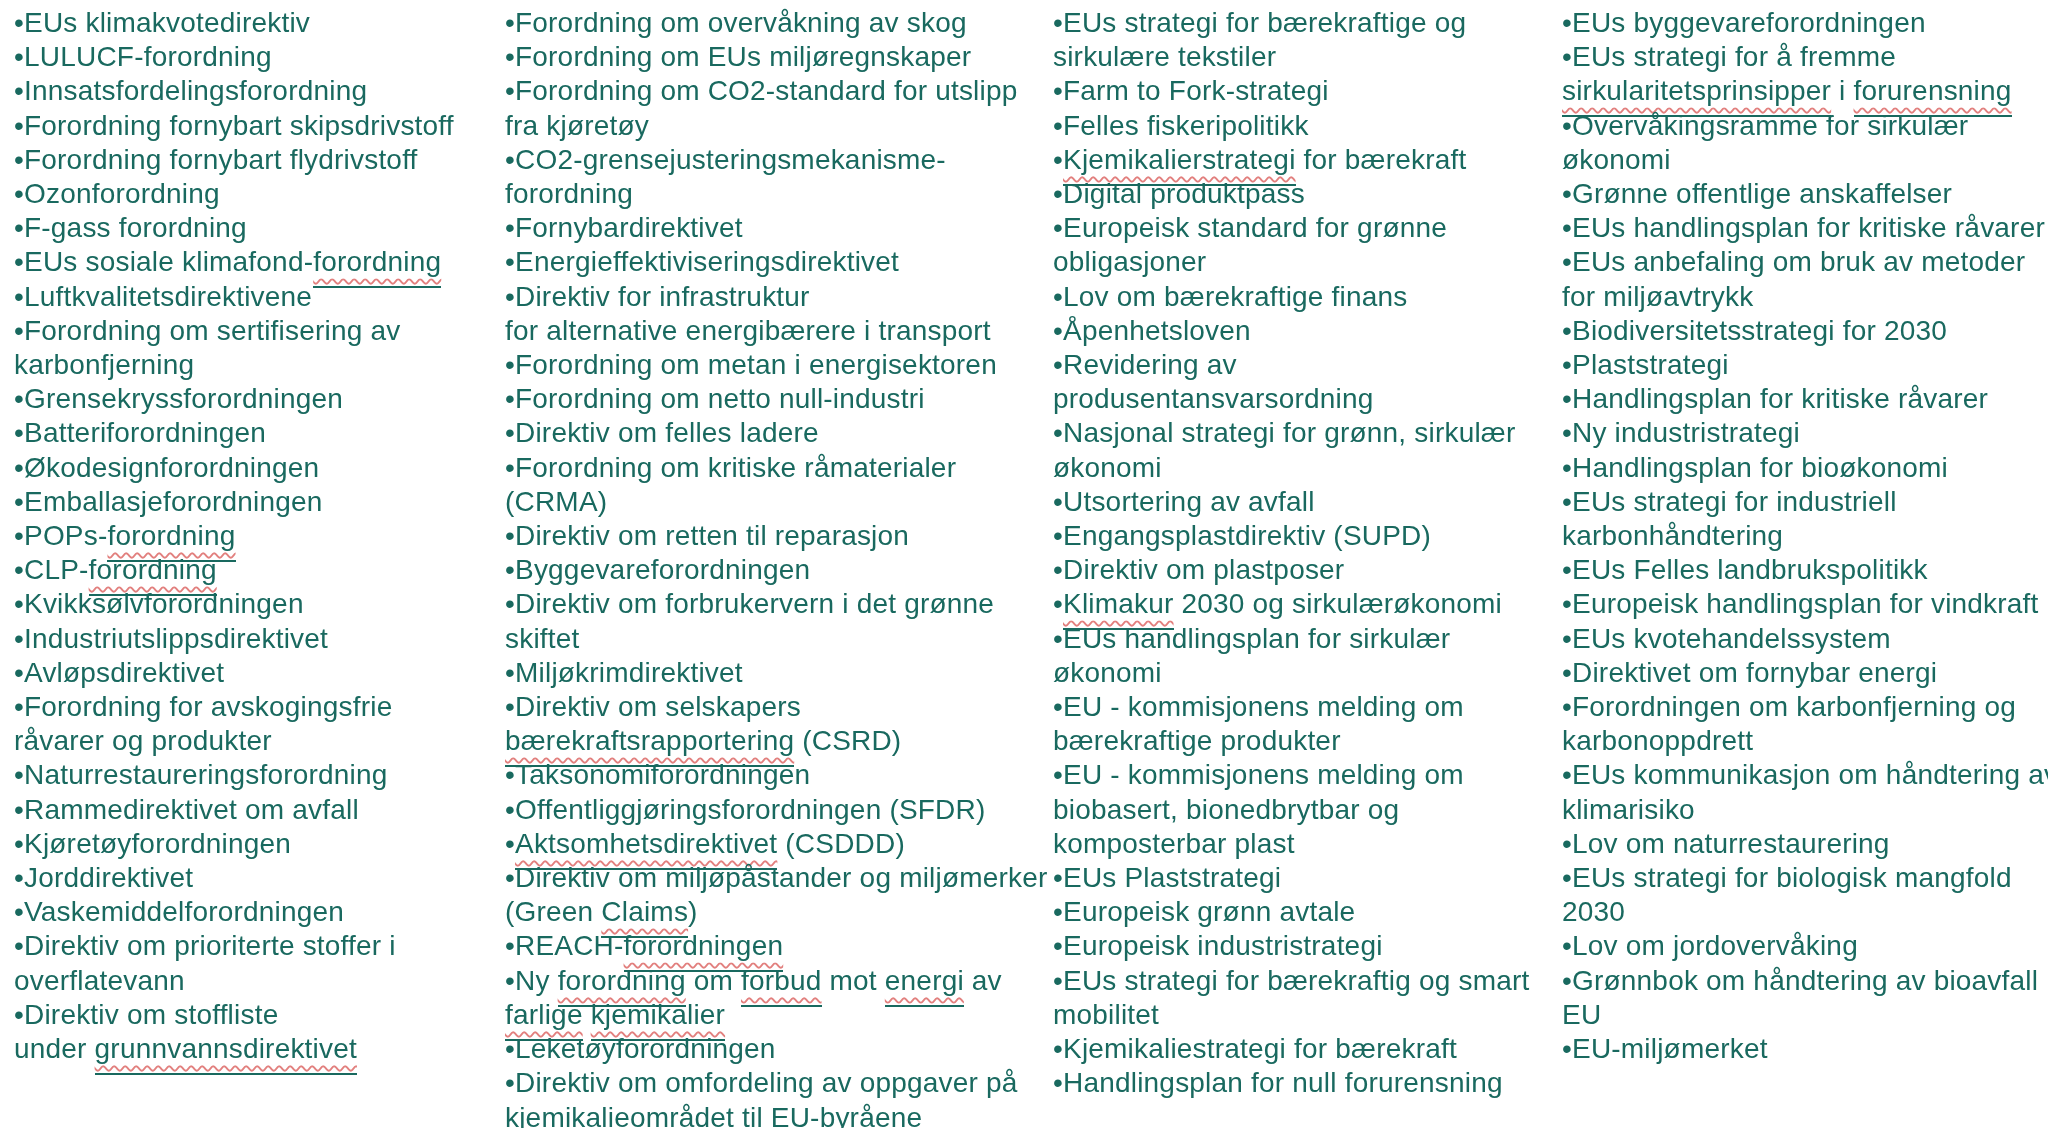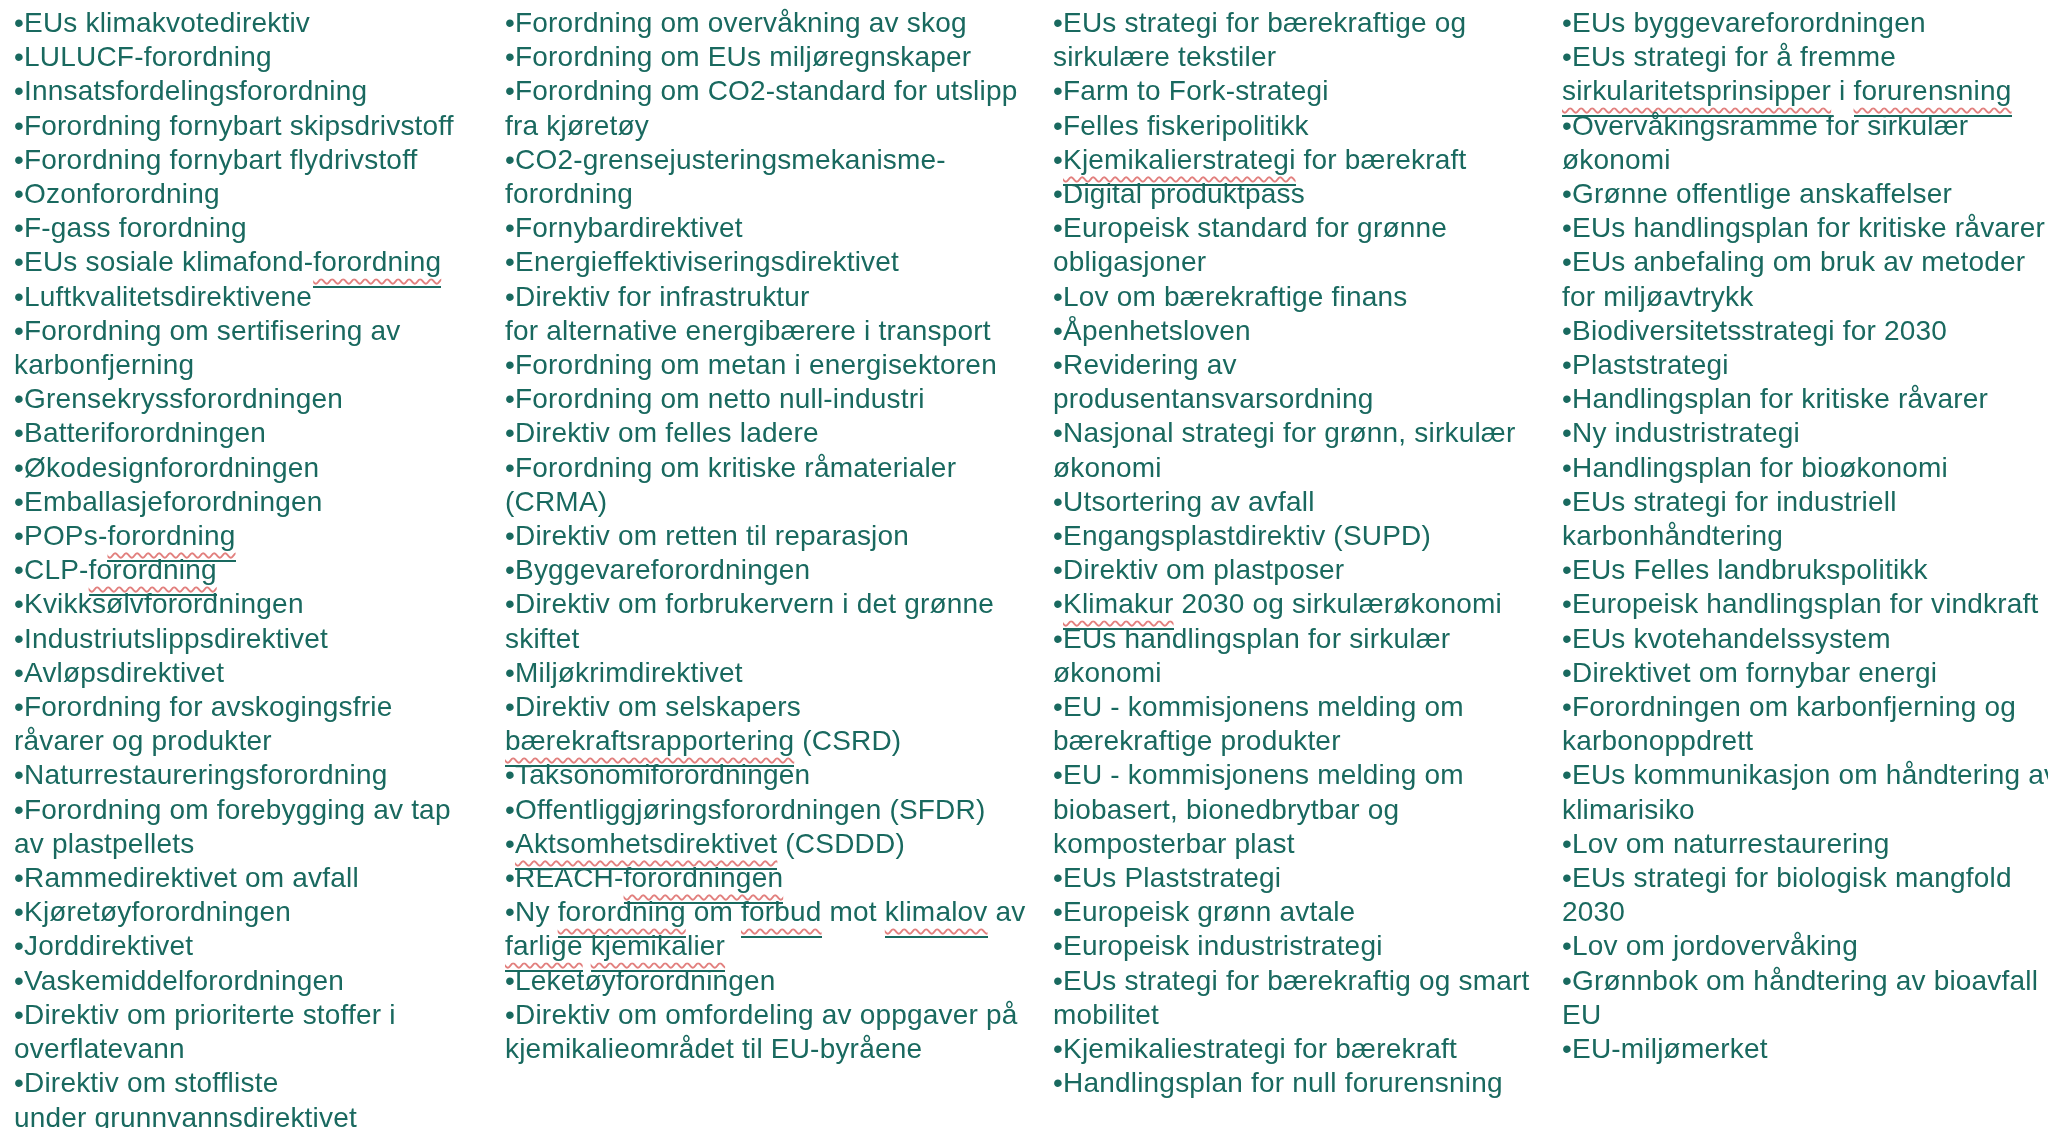--- a/index.html
+++ b/index.html
@@ -63,22 +63,20 @@
       <div class="item"><span class="bullet">•</span>Økodesignforordningen</div>
       <div class="item"><span class="bullet">•</span>Emballasjeforordningen</div>
       <div class="item"><span class="bullet">•</span>POPs-<span class="flagged">forordning</span></div>
       <div class="item"><span class="bullet">•</span>CLP-<span class="flagged">forordning</span></div>
       <div class="item"><span class="bullet">•</span>Kvikksølvforordningen</div>
       <div class="item"><span class="bullet">•</span>Industriutslippsdirektivet</div>
       <div class="item"><span class="bullet">•</span>Avløpsdirektivet</div>
       <div class="item"><span class="bullet">•</span>Forordning for avskogingsfrie
 råvarer og produkter</div>
       <div class="item"><span class="bullet">•</span>Naturrestaureringsforordning</div>
-      <div class="item"><span class="bullet">•</span>Forordning om forebygging av tap
-av plastpellets</div>
       <div class="item"><span class="bullet">•</span>Rammedirektivet om avfall</div>
       <div class="item"><span class="bullet">•</span>Kjøretøyforordningen</div>
       <div class="item"><span class="bullet">•</span>Jorddirektivet</div>
       <div class="item"><span class="bullet">•</span>Vaskemiddelforordningen</div>
       <div class="item"><span class="bullet">•</span>Direktiv om prioriterte stoffer i
 overflatevann</div>
       <div class="item"><span class="bullet">•</span>Direktiv om stoffliste
 under <span class="flagged">grunnvannsdirektivet</span></div>
     </div>
   <div class="col">
@@ -100,22 +98,24 @@
       <div class="item"><span class="bullet">•</span>Direktiv om retten til reparasjon</div>
       <div class="item"><span class="bullet">•</span>Byggevareforordningen</div>
       <div class="item"><span class="bullet">•</span>Direktiv om forbrukervern i det grønne
 skiftet</div>
       <div class="item"><span class="bullet">•</span>Miljøkrimdirektivet</div>
       <div class="item"><span class="bullet">•</span>Direktiv om selskapers
 <span class="flagged">bærekraftsrapportering</span> (CSRD)</div>
       <div class="item"><span class="bullet">•</span>Taksonomiforordningen</div>
       <div class="item"><span class="bullet">•</span>Offentliggjøringsforordningen (SFDR)</div>
       <div class="item"><span class="bullet">•</span><span class="flagged">Aktsomhetsdirektivet</span> (CSDDD)</div>
+      <div class="item"><span class="bullet">•</span>Direktiv om miljøpåstander og miljømerker
+(Green <span class="flagged">Claims</span>)</div>
       <div class="item"><span class="bullet">•</span>REACH-<span class="flagged">forordningen</span></div>
-      <div class="item"><span class="bullet">•</span>Ny <span class="flagged">forordning</span> om <span class="flagged">forbud</span> mot <span class="flagged">klimalov</span> av
+      <div class="item"><span class="bullet">•</span>Ny <span class="flagged">forordning</span> om <span class="flagged">forbud</span> mot <span class="flagged">energi</span> av
 <span class="flagged">farlige</span> <span class="flagged">kjemikalier</span></div>
       <div class="item"><span class="bullet">•</span>Leketøyforordningen</div>
       <div class="item"><span class="bullet">•</span>Direktiv om omfordeling av oppgaver på
 kjemikalieområdet til EU-byråene</div>
     </div>
   <div class="col">
       <div class="item"><span class="bullet">•</span>EUs strategi for bærekraftige og
 sirkulære tekstiler</div>
       <div class="item"><span class="bullet">•</span>Farm to Fork-strategi</div>
       <div class="item"><span class="bullet">•</span>Felles fiskeripolitikk</div>

